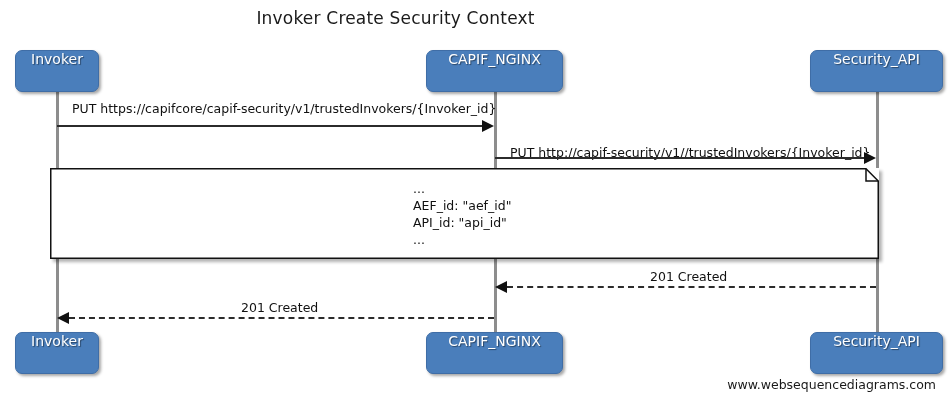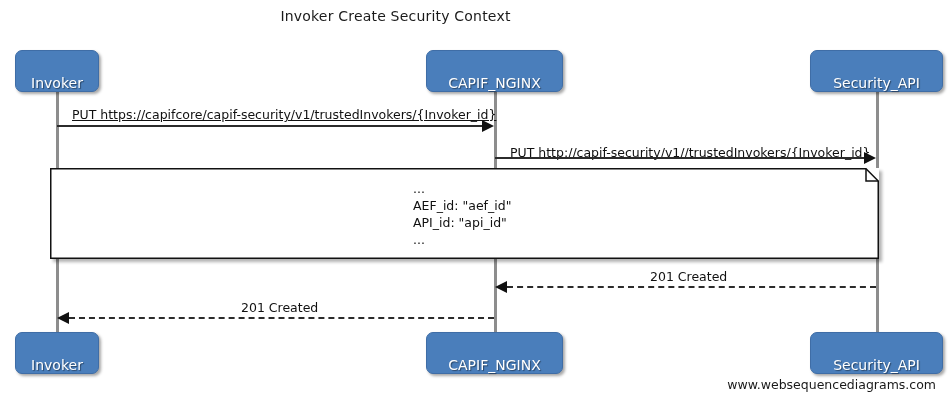--- a/index.html
+++ b/index.html
@@ -19,42 +19,42 @@
     left: 0; top: 0;
     width: 950px;
     height: 409px;
   }
   .diagram-title {
     position: absolute;
     left: 0;
     top: 8px;
     width: 791px;
     text-align: center;
-    font-size: 14px;
+    font-size: 17px;
     color: #1a1a1a;
     font-family: "DejaVu Sans", sans-serif;
     letter-spacing: 0.2px;
   }
   .lifeline {
     position: absolute;
     width: 3px;
     background: #8d8d8d;
     box-shadow: 0 0 0 0 transparent;
   }
   .actor-box {
     position: absolute;
     background: #4a7ebb;
     border: 1px solid #3f6da6;
     border-radius: 7px;
     box-shadow: 2px 2px 3px rgba(0,0,0,0.35);
     color: #ffffff;
     font-family: "DejaVu Sans", sans-serif;
     font-size: 14px;
     display: flex;
-    align-items: flex-end;
+    align-items: flex-start;
     justify-content: center;
     text-shadow: 1px 1px 1px rgba(0,0,0,0.45);
     box-sizing: border-box;
     white-space: nowrap;
   }
   .msg-line {
     position: absolute;
     height: 0;
     border-top: 2px solid #2b2b2b;
   }
@@ -122,21 +122,21 @@
   <div class="actor-box" style="left:15px; top:50px; width:84px; height:42px;">
     <span>Invoker</span>
   </div>
   <div class="actor-box" style="left:426px; top:50px; width:137px; height:42px;">
     <span>CAPIF_NGINX</span>
   </div>
   <div class="actor-box" style="left:810px; top:50px; width:133px; height:42px;">
     <span>Security_API</span>
   </div>
 
-  <div class="msg-label" style="left:72px; top:107px;text-decoration:underline;">PUT https://capifcore/capif-security/v1/trustedInvokers/{Invoker_id}</div>
+  <div class="msg-label" style="left:72px; top:101px;">PUT https://capifcore/capif-security/v1/trustedInvokers/{Invoker_id}</div>
   <div class="msg-line" style="left:57px; top:125px; width:427px;"></div>
   <div class="arrow-head arrow-right" style="left:482px; top:120px;"></div>
 
   <div class="msg-label" style="left:510px; top:145px;">PUT http://capif-security/v1//trustedInvokers/{Invoker_id}</div>
   <div class="msg-line" style="left:495px; top:157px; width:371px;"></div>
   <div class="arrow-head arrow-right" style="left:864px; top:152px;"></div>
 
   <div class="note-box" style="left:50px; top:168px; width:829px; height:91px;">
     <svg class="note-svg" width="829" height="91" viewBox="0 0 829 91">
       <path d="M0.75,0.75 L816,0.75 L828.25,13 L828.25,90.25 L0.75,90.25 Z" fill="#ffffff" stroke="#111111" stroke-width="1.5"></path>

